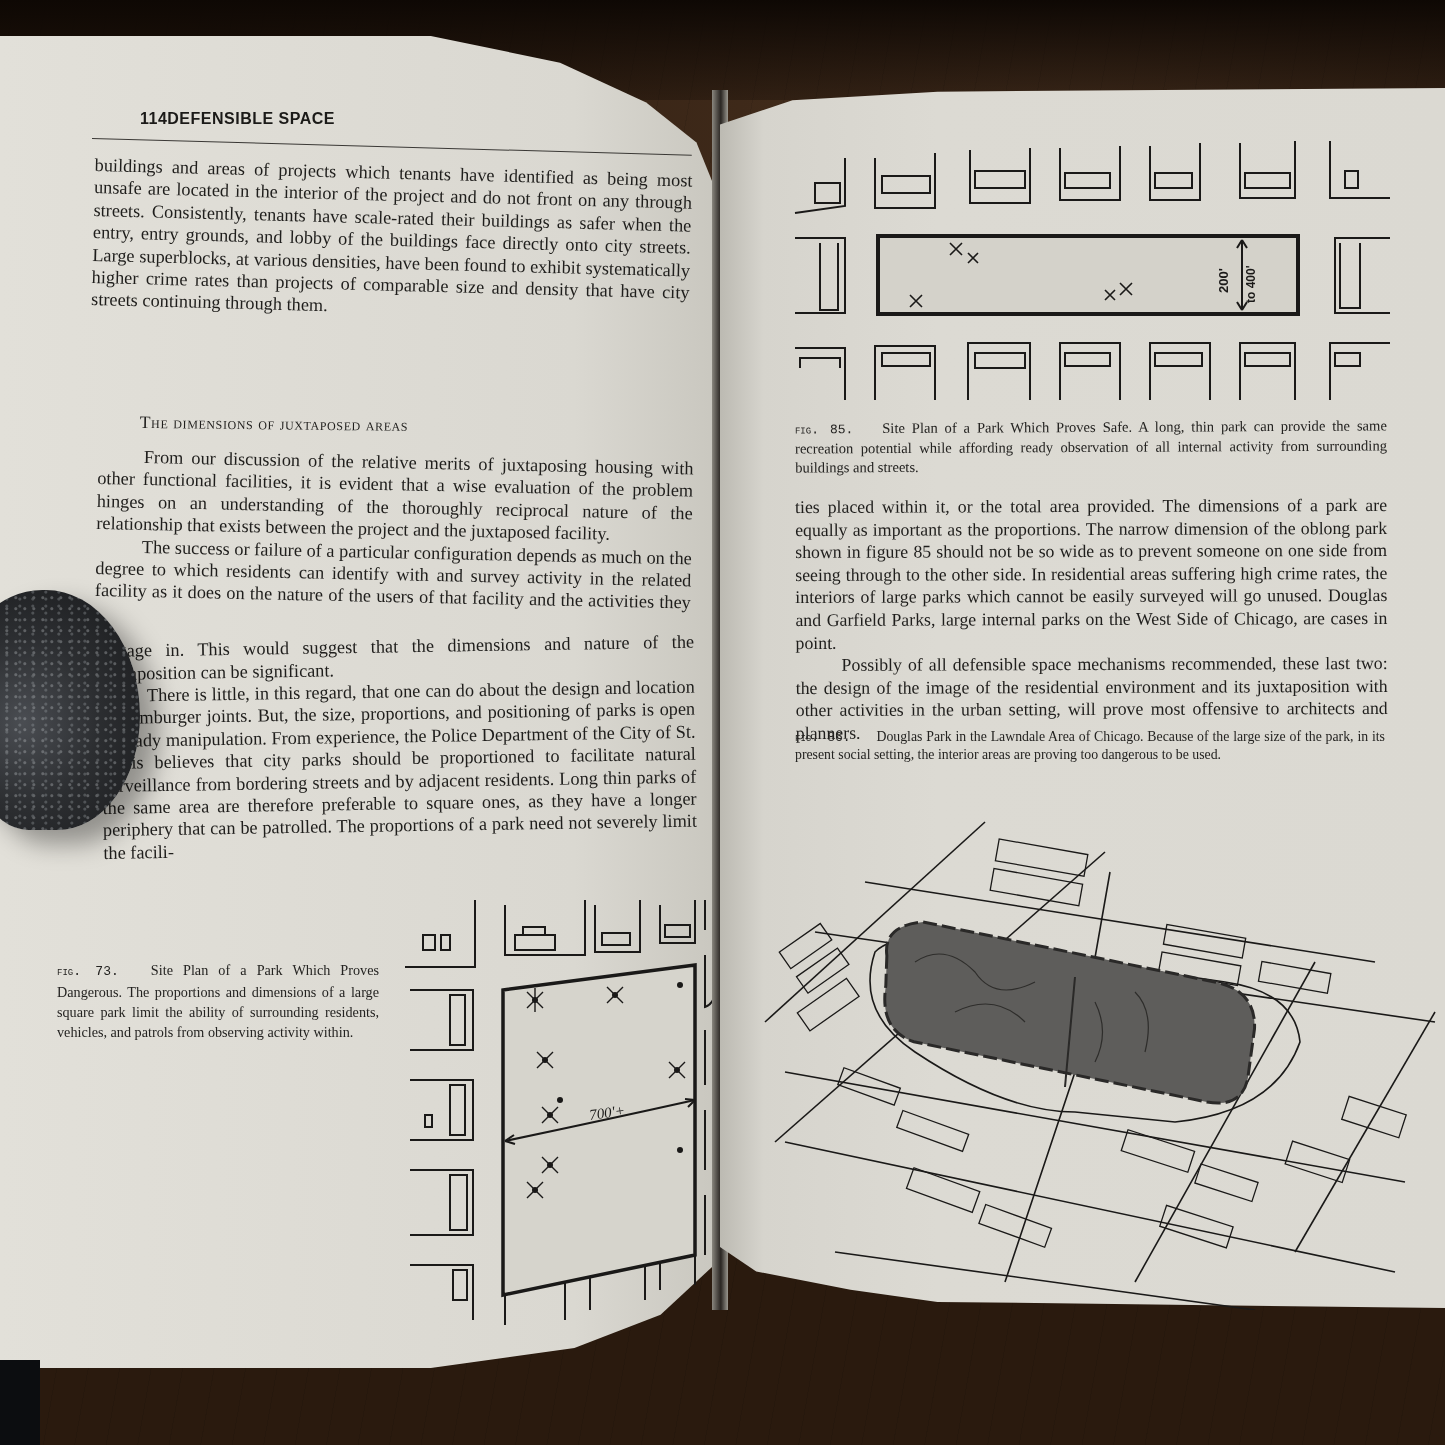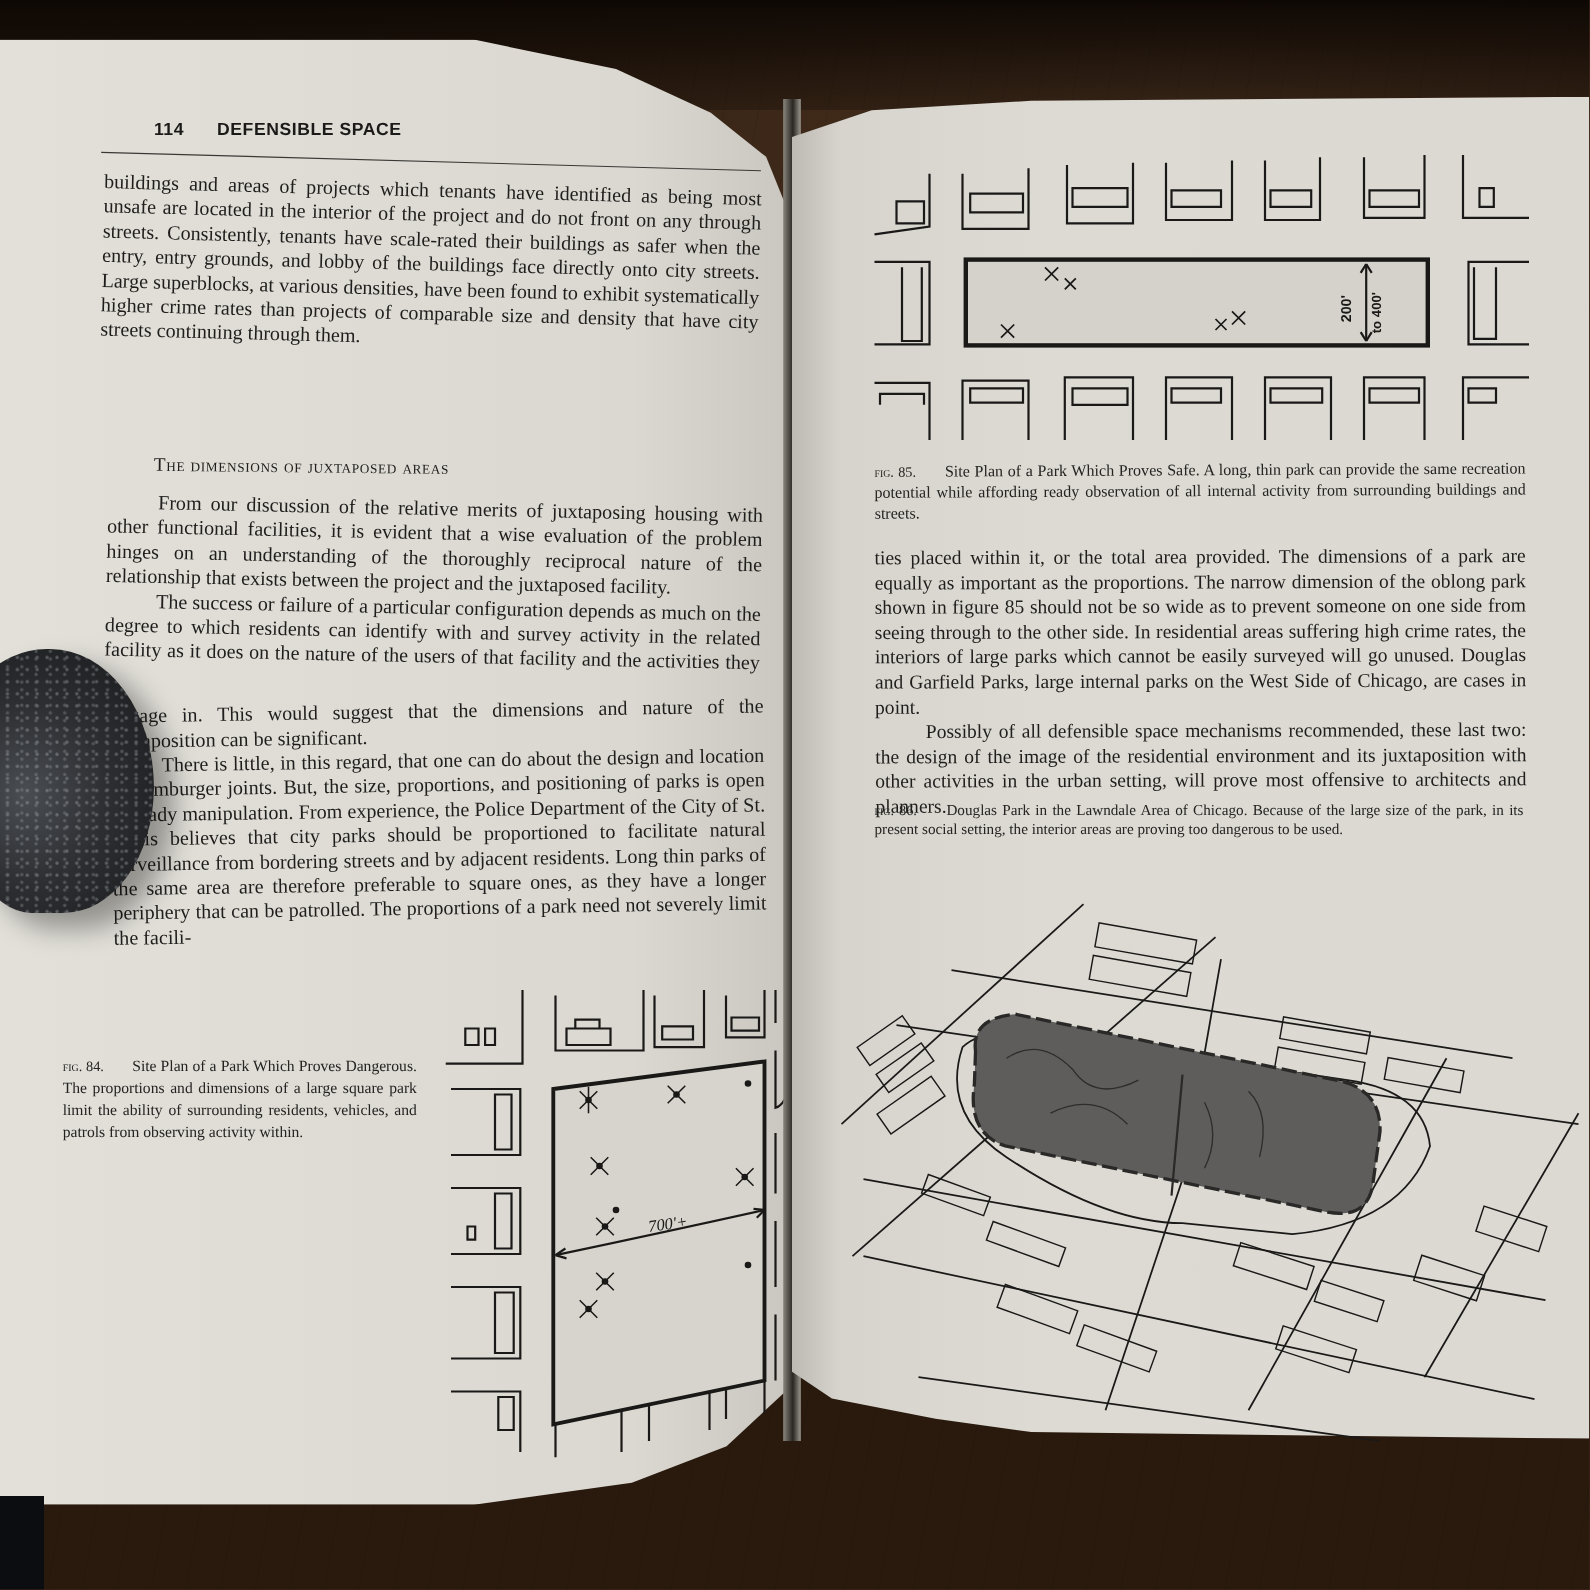--- a/index.html
+++ b/index.html
@@ -17,33 +17,33 @@
   .page-left{left:0;top:36px;width:718px;height:1332px;
        border-radius:0 120px 0 0 / 0 90px 0 0;
        clip-path: polygon(0 0, 60% 0, 78% 2%, 90% 5%, 97% 8%, 100% 12%, 100% 92%, 92% 96%, 80% 98.5%, 60% 100%, 0 100%);
        background:linear-gradient(90deg,#e2e0d9 0%,#dad8d1 80%,#c9c7bf 100%);}
   .page-right{left:720px;top:88px;width:725px;height:1220px;
        clip-path: polygon(0 3%, 10% 1%, 30% 0.3%, 100% 0, 100% 100%, 30% 99.5%, 18% 98.5%, 5% 97%, 0 95%);
        background:linear-gradient(90deg,#bcbab2 0%,#d6d4cd 6%,#dcdad3 30%,#dbd9d2 100%);}
   .gutter{position:absolute;left:712px;top:90px;width:16px;height:1220px;
        background:linear-gradient(90deg,#8a877f,#3a3632 45%,#2a2622 55%,#9a978f);}
   .running-head{position:absolute;left:140px;top:110px;font-family:"Liberation Sans","DejaVu Sans",sans-serif;
-       font-weight:bold;font-size:16px;letter-spacing:.5px;color:#1b1a18;display:flex;gap:30px;}
+       font-weight:bold;font-size:16px;letter-spacing:.5px;color:#1b1a18;display:flex;}
   .head-rule{position:absolute;left:92px;top:138px;width:600px;height:1px;background:#3a3835;
        transform:rotate(1.6deg);transform-origin:left center;}
   .text-block{position:absolute;font-size:18.3px;line-height:22.4px;color:#1f1e1c;text-align:justify;}
   .text-block p{margin:0;}
   .indent{text-indent:46px;}
   .left-top{left:95px;top:154px;width:598px;transform:rotate(1.5deg);transform-origin:left top;}
   .heading{position:absolute;left:140px;top:412px;font-size:17.5px;letter-spacing:.6px;font-variant:small-caps;
        color:#1f1e1c;transform:rotate(.6deg);transform-origin:left top;}
   .left-mid{left:98px;top:445px;width:596px;transform:rotate(1.2deg);transform-origin:left top;}
   .left-low{left:100px;top:645px;width:594px;transform:rotate(-.9deg);transform-origin:left top;}
   .caption{position:absolute;font-size:14.2px;line-height:20px;color:#242321;text-align:justify;}
-  .caption .fig{font-variant:small-caps;font-size:13px;margin-right:22px;}
+  .caption .fig{font-variant:small-caps;font-size:13px;margin-right:22px;font-family:Liberation Mono, monospace;}
   .cap84{left:57px;top:960px;width:322px;}
   .cap85{left:795px;top:418px;width:592px;font-size:14.6px;line-height:19px;transform:rotate(-.3deg);}
   .cap86{left:795px;top:728px;width:590px;font-size:13.8px;line-height:17px;}
   .right-body{left:795px;top:496px;width:592px;font-size:17.8px;line-height:22.6px;transform:rotate(-.2deg);transform-origin:left top;}
   .figure{position:absolute;}
   .fig84{left:405px;top:895px;width:315px;height:430px;}
   .fig85{left:790px;top:138px;width:605px;height:262px;}
   .fig86{left:755px;top:812px;width:690px;height:498px;}
   .rock{position:absolute;left:-40px;top:590px;width:180px;height:240px;
        background:radial-gradient(ellipse at 35% 55%, #4a4d52 0%, #2c2e31 45%, #17181a 100%);
@@ -81,21 +81,21 @@
 </div>
 
 <div class="text-block left-low" style="top:640px">
   <p style="height:45px;overflow:hidden;position:relative">
       <span style="position:relative;top:-67px;display:block">The success or failure of a particular configuration depends as much on the degree to which residents can identify with and survey activity in the related facility as it does on the nature of the users of that facility and the activities they engage in. This would suggest that the dimensions and nature of the juxtaposition can be significant.</span>
     </p>
   <p class="indent">There is little, in this regard, that one can do about the design and location of hamburger joints. But, the size, proportions, and positioning of parks is open to ready manipulation. From experience, the Police Department of the City of St. Louis believes that city parks should be proportioned to facilitate natural surveillance from bordering streets and by adjacent residents. Long thin parks of the same area are therefore preferable to square ones, as they have a longer periphery that can be patrolled. The proportions of a park need not severely limit the facili-</p>
 </div>
 
 <div class="caption cap84">
-  <span class="fig">fig. 84.</span>
+  <span class="fig">fig. 73.</span>
   <span>Site Plan of a Park Which Proves Dangerous. The proportions and dimensions of a large square park limit the ability of surrounding residents, vehicles, and patrols from observing activity within.</span>
 </div>
 
 <svg class="figure fig84" viewBox="0 0 315 430">
   <g fill="none" stroke="#1a1918" stroke-width="2">
 
     <path d="M0 72 H70 V5"></path>
       <path d="M100 10 V60 H180 V5"></path>
       <path d="M190 10 V57 H235 V5"></path>
       <path d="M255 10 V48 H290 V5"></path>

